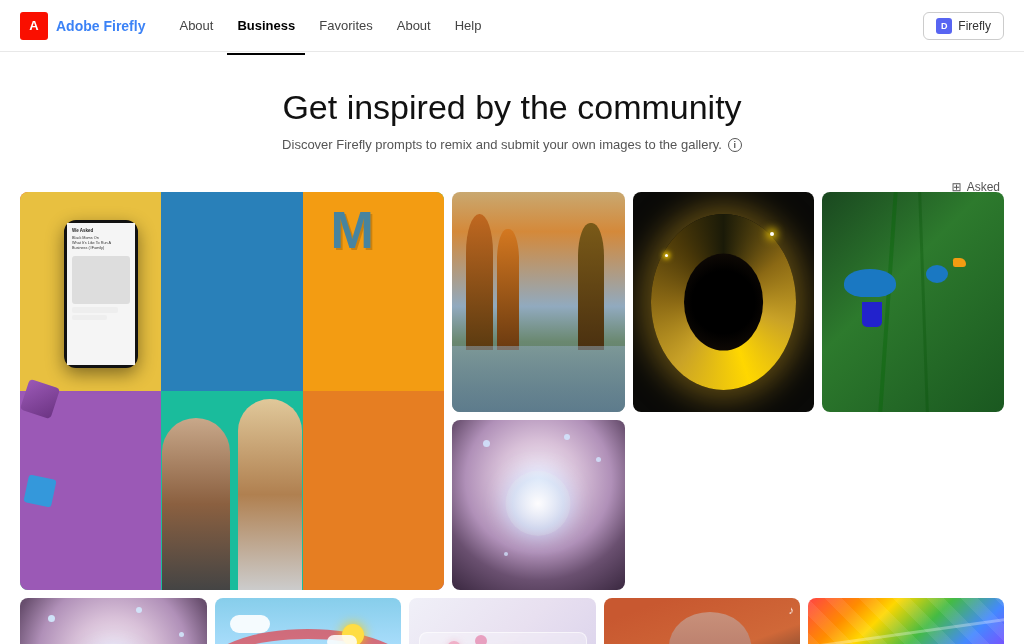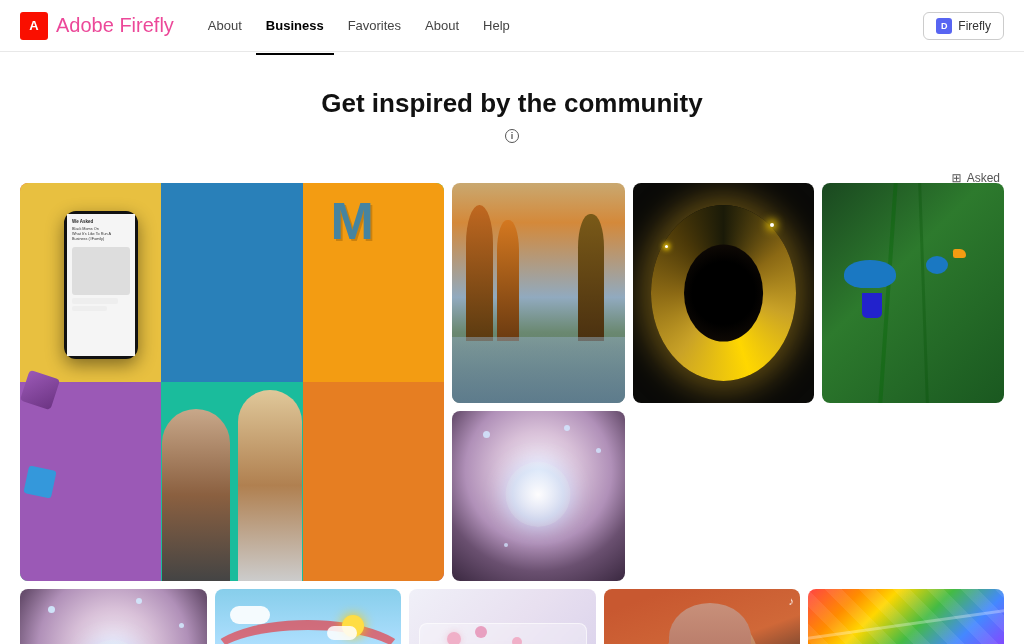--- a/index.html
+++ b/index.html
@@ -10,21 +10,21 @@
       display: flex; align-items: center; padding: 0 20px;
       height: 52px; border-bottom: 1px solid #e8e8e8;
       position: relative;
     }
     .logo-area { display: flex; align-items: center; gap: 8px; margin-right: 24px; }
     .adobe-logo {
       width: 28px; height: 28px; background: #fa0f00; border-radius: 3px;
       display: flex; align-items: center; justify-content: center;
       color: white; font-weight: bold; font-size: 13px;
     }
-    .brand-name { font-size: 20px; font-weight: 400; color: #ec4899; }
+    .brand-name { font-size: 14px; font-weight: 700; color: #3b82f6; }
     nav { display: flex; align-items: center; gap: 4px; flex: 1; }
     .nav-item {
       padding: 6px 10px; font-size: 13px; color: #444; cursor: pointer;
       text-decoration: none; position: relative;
     }
     .nav-item.active { color: #000; font-weight: 600; }
     .nav-item.active::after {
       content: ''; position: absolute; bottom: -16px; left: 0; right: 0;
       height: 2px; background: #000;
     }
@@ -34,21 +34,21 @@
       font-size: 12px; color: #333; cursor: pointer; background: white;
     }
     .discord-icon {
       width: 16px; height: 16px; background: #5865F2; border-radius: 3px;
       display: flex; align-items: center; justify-content: center;
       color: white; font-size: 9px; font-weight: bold;
     }
 
     
     .hero { text-align: center; padding: 36px 20px 20px; }
-    .hero-title { font-size: 26px; font-weight: 700; color: #111; margin-bottom: 10px; }
+    .hero-title { font-size: 34px; font-weight: 400; color: #111; margin-bottom: 10px; }
     .hero-subtitle { font-size: 13px; color: #555; display: flex; align-items: center; justify-content: center; gap: 6px; }
     .info-icon {
       width: 14px; height: 14px; border: 1.5px solid #555; border-radius: 50%;
       display: inline-flex; align-items: center; justify-content: center;
       font-size: 9px; color: #555; font-weight: bold; cursor: pointer;
     }
 
     
     .view-area { display: flex; justify-content: flex-end; padding: 8px 24px 6px; }
     .view-btn {
@@ -80,20 +80,21 @@
   </nav>
   <button class="discord-btn">
     <div class="discord-icon">D</div>
     <span>Firefly</span>
   </button>
 </header>
 
 <section class="hero">
   <h1 class="hero-title">Get inspired by the community</h1>
   <p class="hero-subtitle">
+    <span>Discover Firefly prompts to remix and submit your own images to the gallery.</span>
     <span class="info-icon">i</span>
   </p>
 </section>
 
 <div class="view-area">
   <button class="view-btn">
     <span class="view-icon">⊞</span>
     <span>Asked</span>
   </button>
 </div>

